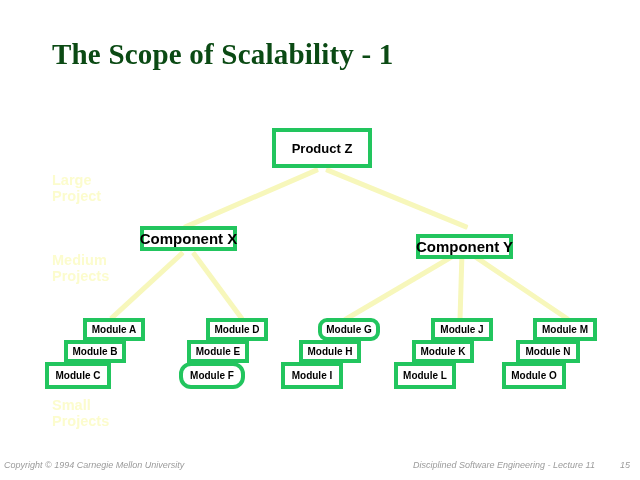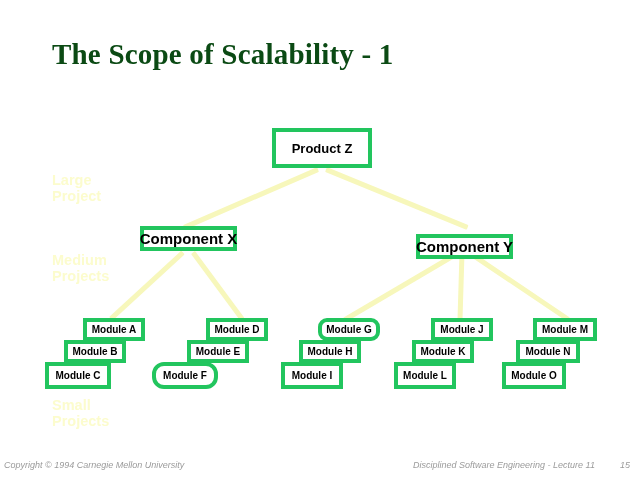--- a/index.html
+++ b/index.html
@@ -114,21 +114,21 @@
 
   <div class="node level-2" style="left:140px; top:226px; width:97px; height:25px;">Component X</div>
   <div class="node level-2" style="left:416px; top:234px; width:97px; height:25px;">Component Y</div>
 
   <div class="node level-3" style="left:83px; top:318px; width:62px; height:23px;">Module A</div>
   <div class="node level-3" style="left:64px; top:340px; width:62px; height:23px;">Module B</div>
   <div class="node level-3" style="left:45px; top:362px; width:66px; height:27px;">Module C</div>
 
   <div class="node level-3" style="left:206px; top:318px; width:62px; height:23px;">Module D</div>
   <div class="node level-3" style="left:187px; top:340px; width:62px; height:23px;">Module E</div>
-  <div class="node level-3" style="left:152px; top:362px; width:66px; height:27px;border-radius:12px;">Module F</div>
+  <div class="node level-3" style="left:179px; top:362px; width:66px; height:27px;border-radius:12px;">Module F</div>
 
   <div class="node level-3" style="left:318px; top:318px; width:62px; height:23px;border-radius:9px;">Module G</div>
   <div class="node level-3" style="left:299px; top:340px; width:62px; height:23px;">Module H</div>
   <div class="node level-3" style="left:281px; top:362px; width:62px; height:27px;">Module I</div>
 
   <div class="node level-3" style="left:431px; top:318px; width:62px; height:23px;">Module J</div>
   <div class="node level-3" style="left:412px; top:340px; width:62px; height:23px;">Module K</div>
   <div class="node level-3" style="left:394px; top:362px; width:62px; height:27px;">Module L</div>
 
   <div class="node level-3" style="left:533px; top:318px; width:64px; height:23px;">Module M</div>

